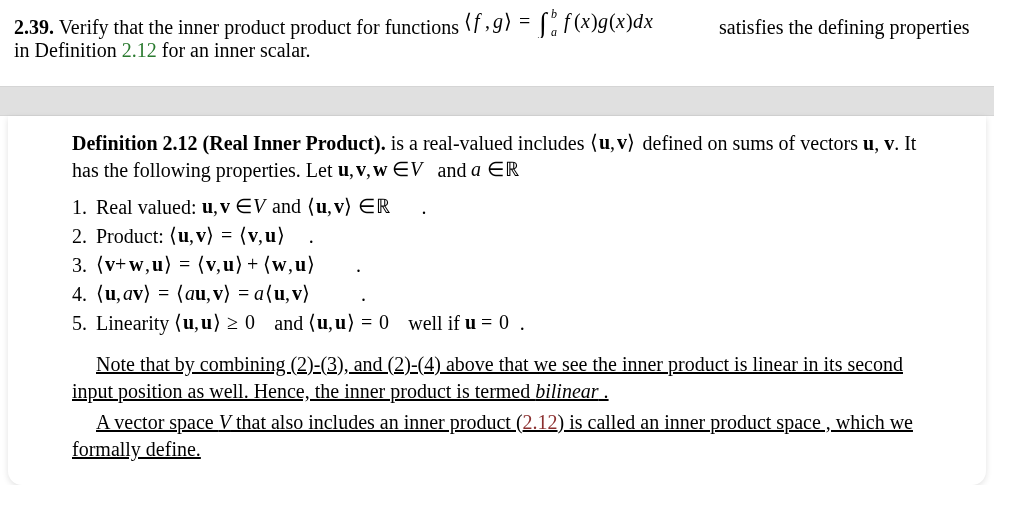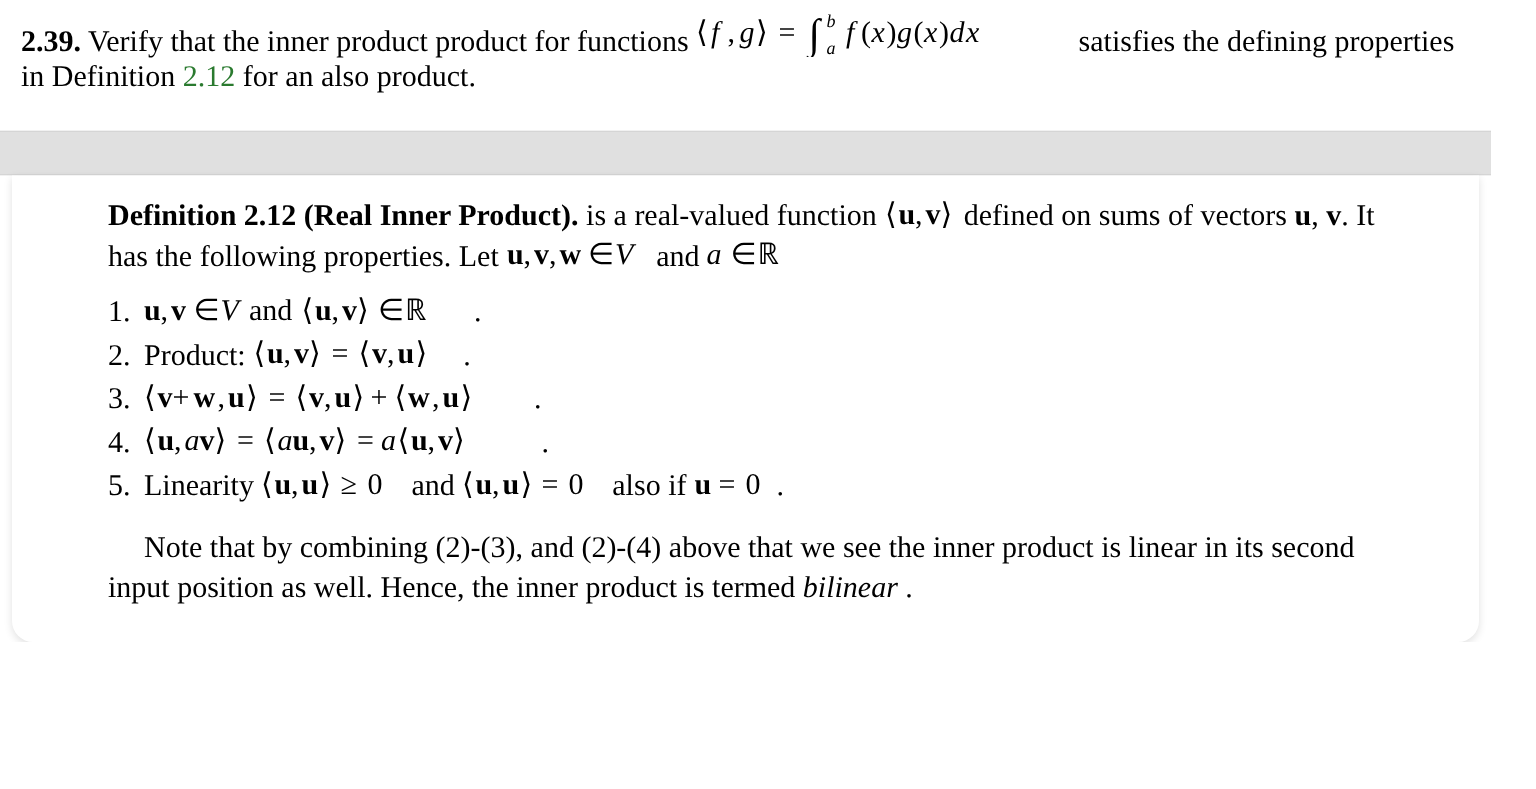--- a/index.html
+++ b/index.html
@@ -55,20 +55,21 @@
     padding: 0;
     list-style-position: outside;
   }
   ol.props li {
     margin: 2px 0;
     padding-left: 4px;
   }
   .indent-para {
     text-indent: 24px;
     margin: 4px 0;
+    text-decoration: underline;
   }
   .problem-num {
     font-weight: bold;
   }
 </style>
 </head>
 <body>
 <div class="page">
 
 <div class="top-block">
@@ -89,31 +90,31 @@
     <text x="110" y="20" font-family="Times New Roman" font-size="20">(</text>
     <text x="117" y="20" font-family="Times New Roman" font-size="20" font-style="italic">x</text>
     <text x="127" y="20" font-family="Times New Roman" font-size="20">)</text>
     <text x="134" y="20" font-family="Times New Roman" font-size="20" font-style="italic">g</text>
     <text x="145" y="20" font-family="Times New Roman" font-size="20">(</text>
     <text x="152" y="20" font-family="Times New Roman" font-size="20" font-style="italic">x</text>
     <text x="162" y="20" font-family="Times New Roman" font-size="20">)</text>
     <text x="169" y="20" font-family="Times New Roman" font-size="20" font-style="italic">d</text>
     <text x="180" y="20" font-family="Times New Roman" font-size="20" font-style="italic">x</text>
   </svg>
-  <span> satisfies the defining properties in Definition </span><span class="ref-link">2.12</span><span> for an also product.</span>
+  <span> satisfies the defining properties in Definition </span><span class="ref-link">2.12</span><span> for an inner scalar.</span>
 </div>
 
 <div class="gap"></div>
 
 <div class="bottom-card-wrap">
 <div class="bottom-card">
 <div class="def-block">
 
   <div>
-    <span class="bold">Definition 2.12 (Real Inner Product).</span><span> is a real-valued function </span>
+    <span class="bold">Definition 2.12 (Real Inner Product).</span><span> is a real-valued includes </span>
     
     <svg class="expr" width="48" height="22" viewBox="0 0 48 22">
       <text x="0" y="17" font-size="20">⟨</text>
       <text x="9" y="17" font-size="20" font-weight="bold">u</text>
       <text x="20" y="17" font-size="20">,</text>
       <text x="27" y="17" font-size="20" font-weight="bold">v</text>
       <text x="37" y="17" font-size="20">⟩</text>
     </svg>
     <span> defined on sums of vectors </span><span class="bold">u</span><span>, </span><span class="bold">v</span><span>. It has the following properties. Let </span>
     
@@ -131,20 +132,21 @@
     <svg class="expr" width="58" height="22" viewBox="0 0 58 22">
       <text x="0" y="17" font-size="20" font-style="italic">a</text>
       <text x="16" y="17" font-size="20">∈</text>
       <text x="34" y="17" font-size="20">ℝ</text>
     </svg>
   </div>
 
   <ol class="props">
 
     <li>
+      <span>Real valued: </span>
       <svg class="expr" width="215" height="22" viewBox="0 0 215 22">
         <text x="0" y="17" font-size="20" font-weight="bold">u</text>
         <text x="11" y="17" font-size="20">,</text>
         <text x="18" y="17" font-size="20" font-weight="bold">v</text>
         <text x="33" y="17" font-size="20">∈</text>
         <text x="51" y="17" font-size="20" font-style="italic">V</text>
         <text x="70" y="17" font-size="20">and</text>
         <text x="105" y="17" font-size="20">⟨</text>
         <text x="114" y="17" font-size="20" font-weight="bold">u</text>
         <text x="125" y="17" font-size="20">,</text>
@@ -233,30 +235,33 @@
         <text x="71" y="17" font-size="20">0</text>
       </svg><span> and </span>
       <svg class="expr" width="95" height="22" viewBox="0 0 95 22">
         <text x="0" y="17" font-size="20">⟨</text>
         <text x="9" y="17" font-size="20" font-weight="bold">u</text>
         <text x="20" y="17" font-size="20">,</text>
         <text x="27" y="17" font-size="20" font-weight="bold">u</text>
         <text x="39" y="17" font-size="20">⟩</text>
         <text x="53" y="17" font-size="20">=</text>
         <text x="71" y="17" font-size="20">0</text>
-      </svg><span> also if </span>
+      </svg><span> well if </span>
       <svg class="expr" width="55" height="22" viewBox="0 0 55 22">
         <text x="0" y="17" font-size="20" font-weight="bold">u</text>
         <text x="16" y="17" font-size="20">=</text>
         <text x="34" y="17" font-size="20">0</text>
       </svg><span>.</span>
     </li>
   </ol>
 
   <p class="indent-para">
     <span>Note that by combining (2)-(3), and (2)-(4) above that we see the inner product is linear in its second input position as well. Hence, the inner product is termed  </span><span class="ital">bilinear</span><span> .</span>
   </p>
+  <p class="indent-para">
+    <span>A vector space </span><span class="ital">V</span><span> that also includes an inner product (</span><span class="ref-link-dark">2.12</span><span>) is called an inner product space , which we formally define.</span>
+  </p>
 
 </div>
 </div>
 </div>
 
 </div>
 
 </body></html>

